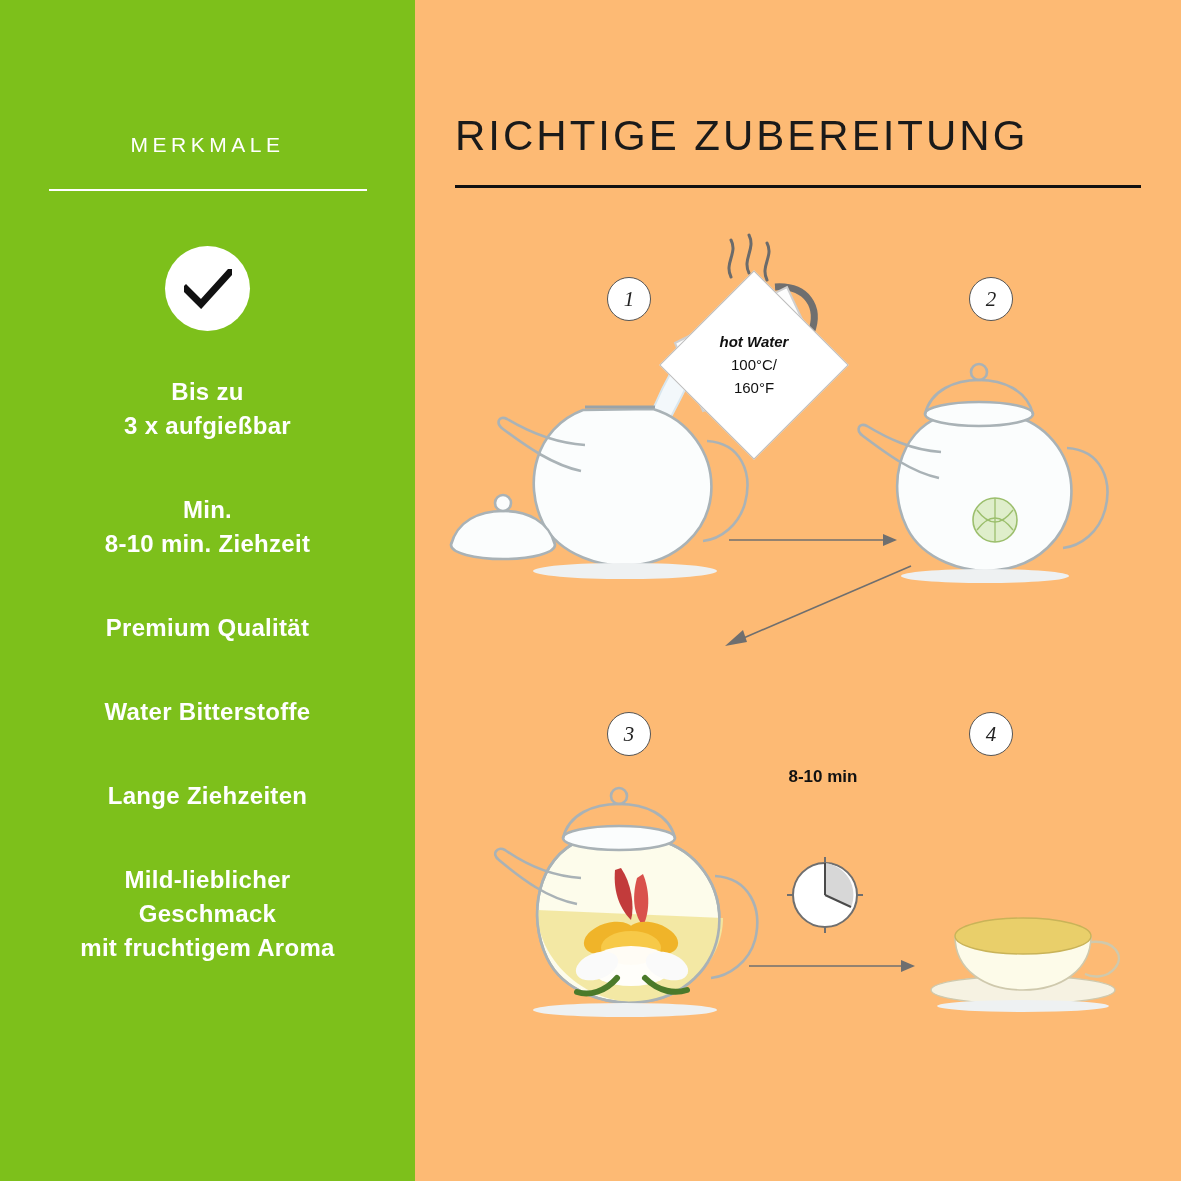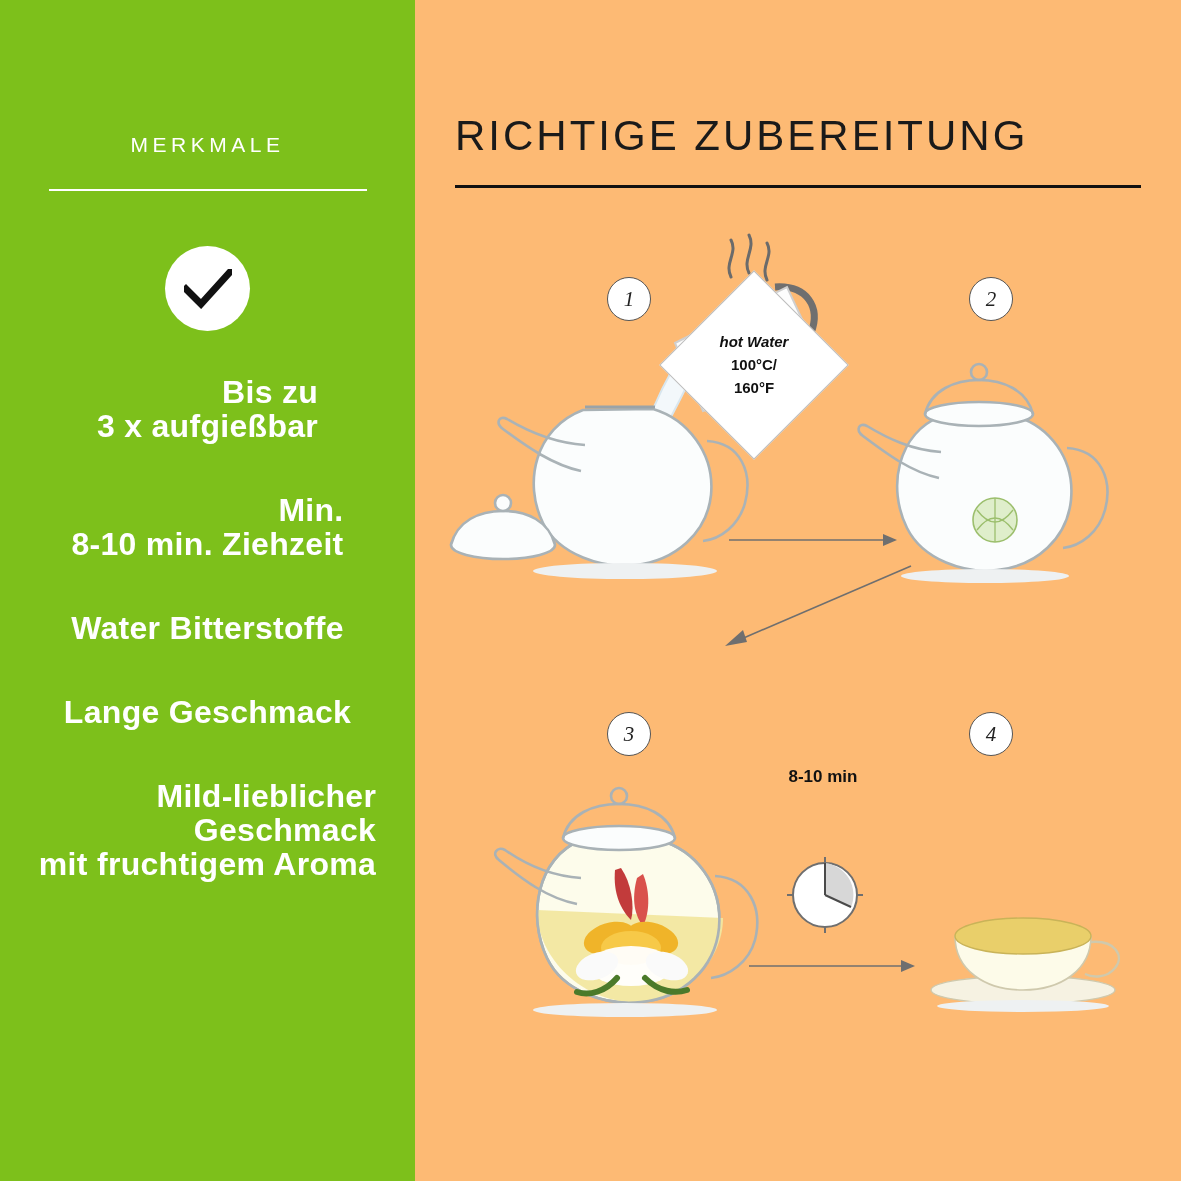--- a/index.html
+++ b/index.html
@@ -61,24 +61,24 @@
     top: 23px;
   }
   .features {
     margin-top: 44px;
     width: 100%;
     display: flex;
     flex-direction: column;
     align-items: center;
   }
   .feature {
-    font-size: 32px;
+    font-size: 24px;
     font-weight: bold;
     line-height: 34px;
-    text-align: right;
+    text-align: center;
     color: #ffffff;
     margin-bottom: 50px;
     white-space: pre-line;
     letter-spacing: 0.3px;
   }
   .feature.last { margin-bottom: 0; }
 
   
   .content {
     position: relative;
@@ -145,21 +145,21 @@
     left: 284px;
     top: 330px;
     width: 110px;
     text-align: center;
     font-size: 15px;
     line-height: 23px;
     color: #111;
     font-style: italic;
     font-weight: bold;
   }
-  .water-text .sub { font-style: normal; font-weight: bold; }
+  .water-text .sub { font-style: normal; font-weight: normal; }
 
   
   .timer-label {
     position: absolute;
     left: 338px;
     top: 767px;
     width: 140px;
     text-align: center;
     font-size: 17px;
     font-weight: bold;
@@ -179,22 +179,23 @@
       <svg width="48" height="40" viewBox="0 0 48 40">
         <polyline points="2,20 17,35 46,3" fill="none" stroke="#111111" stroke-width="7" stroke-linecap="square" stroke-linejoin="miter"></polyline>
       </svg>
     </div>
 
     <div class="features">
       <div class="feature">Bis zu
 3 x aufgießbar</div>
       <div class="feature">Min.
 8-10 min. Ziehzeit</div>
+      <div class="feature">Premium Qualität</div>
       <div class="feature">Water Bitterstoffe</div>
-      <div class="feature">Lange Geschmack</div>
+      <div class="feature">Lange Ziehzeiten</div>
       <div class="feature last">Mild-lieblicher
 Geschmack
 mit fruchtigem Aroma</div>
     </div>
   </div>
 
   <div class="content">
 
     <div class="main-title">RICHTIGE ZUBEREITUNG</div>
     <div class="title-rule"></div>

